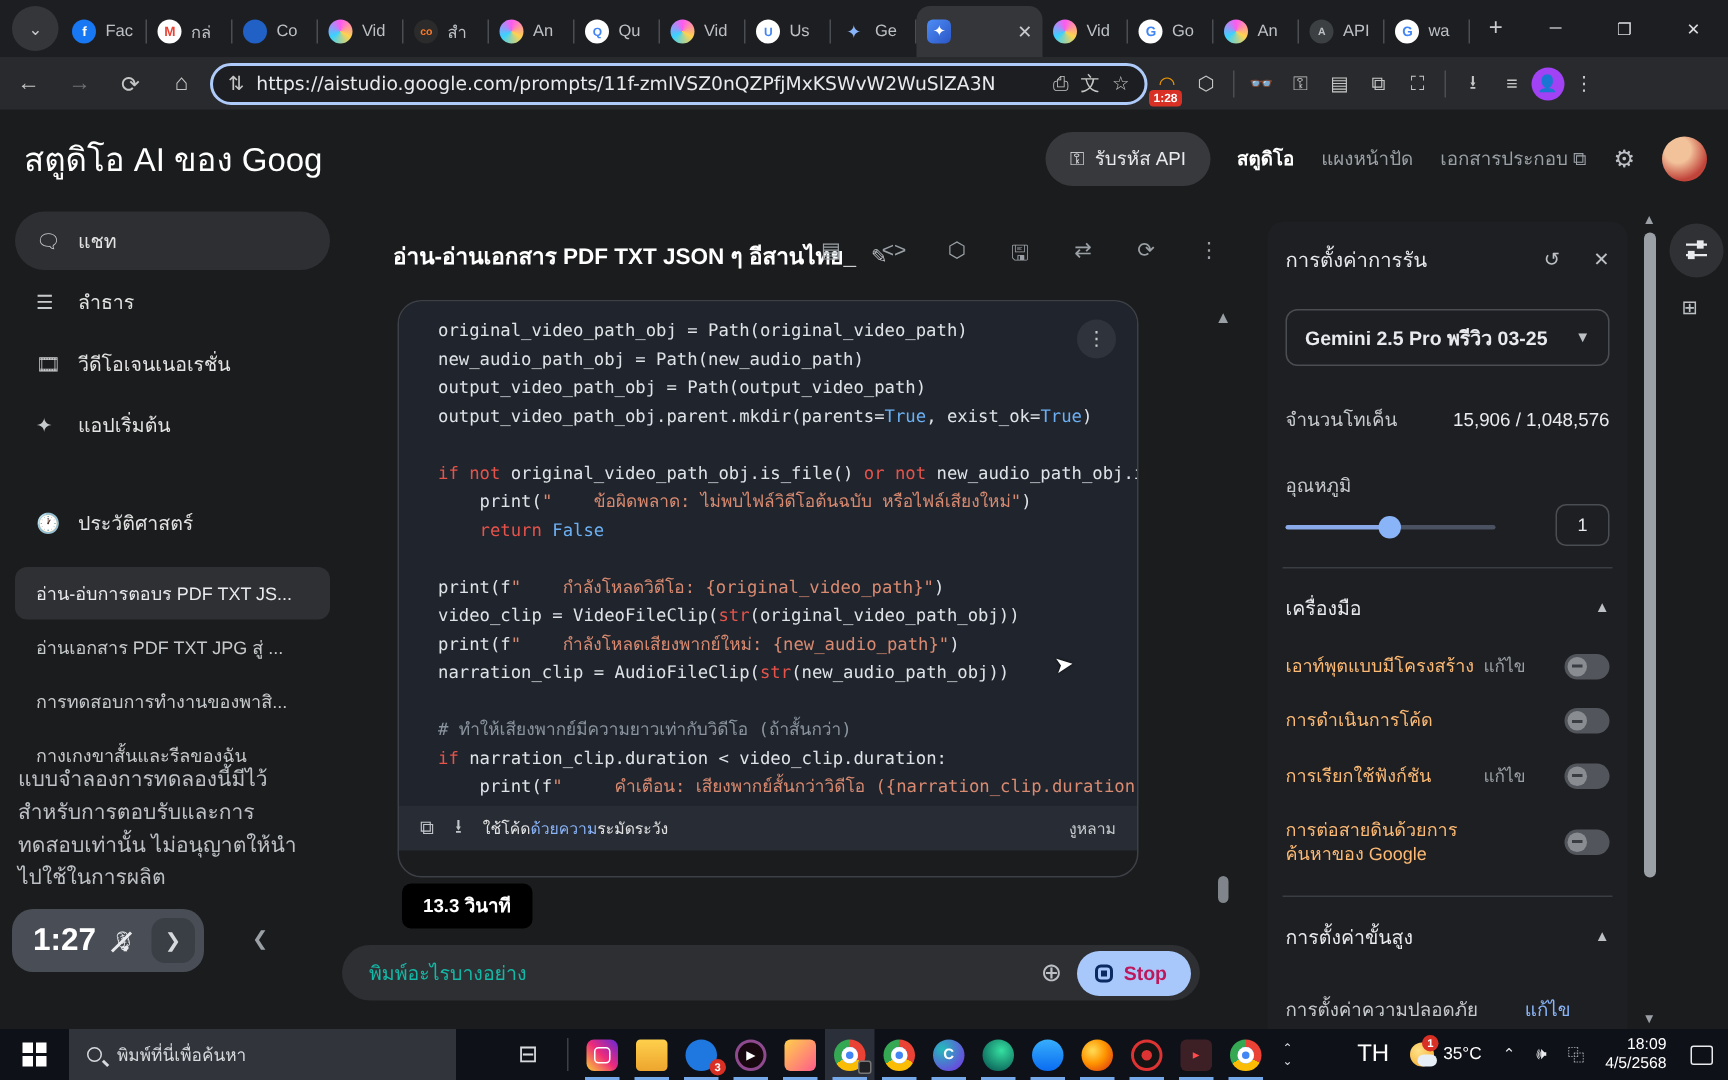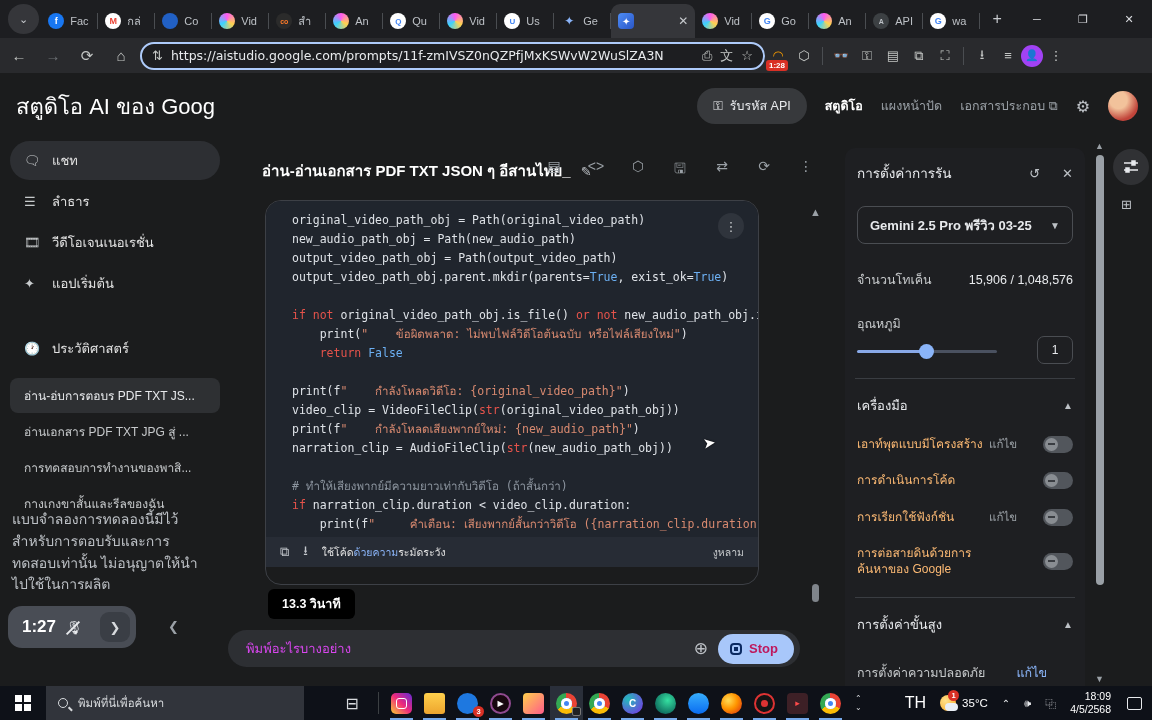--- a/index.html
+++ b/index.html
@@ -62,21 +62,21 @@
   .side-item { display:flex; align-items:center; gap:12px; color:#e3e3e3; font-size:13px;
     padding:9px 14px; margin:2px 10px; border-radius:20px; }
   .side-item.active { background:#2d2f33; }
   .side-gap { height:22px; }
   .hist-item { color:#c7cacc; font-size:12px; padding:8px 14px; margin:1px 10px; border-radius:8px;
     white-space:nowrap; overflow:hidden; }
   .hist-item.active { background:#2e3033; color:#e8eaed; }
   #disclaimer { position:absolute; left:12px; bottom:90px; width:200px; color:#bdc1c6; font-size:14px; line-height:1.55; }
   #timer-pill { position:absolute; left:8px; bottom:38px; width:128px; height:42px; background:#494d55;
     border-radius:14px; display:flex; align-items:center; padding:0 6px 0 14px; gap:10px; }
-  #timer-pill .t { color:#fff; font-size:17px; font-weight:bold; }
+  #timer-pill .t { color:#fff; font-size:21px; font-weight:bold; }
   #timer-pill .mic { color:#e8eaed; font-size:13px; position:relative; }
   #timer-pill .mic::after { content:""; position:absolute; left:-2px; top:7px; width:18px; height:2px;
     background:#e8eaed; transform:rotate(-45deg); }
   #timer-pill .go { margin-left:auto; width:30px; height:30px; border-radius:9px; background:#3a3e45;
     color:#d7dadd; display:flex; align-items:center; justify-content:center; font-size:13px; }
   #collapse { position:absolute; left:168px; bottom:52px; color:#9aa0a6; font-size:13px; }
 
   
   #main-title { position:absolute; left:262px; top:155px; width:560px; height:32px; display:flex; align-items:center; }
   #main-title .t { color:#fff; font-size:15px; font-weight:bold; white-space:nowrap; }
@@ -101,21 +101,21 @@
   #code-footer .note .lnk { color:#8ab4f8; }
   #code-footer .lang { margin-left:auto; color:#c7cacc; font-size:10.5px; }
 
   #dur-badge { position:absolute; left:268px; top:589px; background:#000; color:#fff; font-size:12.5px;
     font-weight:bold; padding:5px 14px; border-radius:6px; }
   #chat-up { position:absolute; left:810px; top:206px; color:#9aa0a6; font-size:11px; }
   #chat-scroll { position:absolute; left:812px; top:584px; width:7px; height:18px; background:#80858b; border-radius:4px; }
 
   #input-row { position:absolute; left:228px; top:630px; width:572px; height:37px; background:#2d2f33;
     border-radius:19px; display:flex; align-items:center; padding:0 6px 0 18px; }
-  #input-row .ph { color:#d946ef; font-size:13px; flex:1; }
+  #input-row .ph { color:#14b8a6; font-size:13px; flex:1; }
   #plus { color:#bdc1c6; font-size:17px; margin-right:10px; }
   #stop-btn { background:#a8c7fa; color:#be185d; font-size:13px; font-weight:bold; height:30px;
     padding:0 16px 0 12px; border-radius:15px; display:flex; align-items:center; gap:7px; border:none; }
   #stop-btn .sq { width:12px; height:12px; border:2px solid #0b2a61; border-radius:4px; position:relative; }
   #stop-btn .sq::after { content:""; position:absolute; left:2px; top:2px; width:4px; height:4px; background:#0b2a61; }
 
   #cursor { position:absolute; left:703px; top:434px; color:#fff; font-size:15px;
     text-shadow:0 0 2px #000; transform:rotate(-8deg); }
 
   

